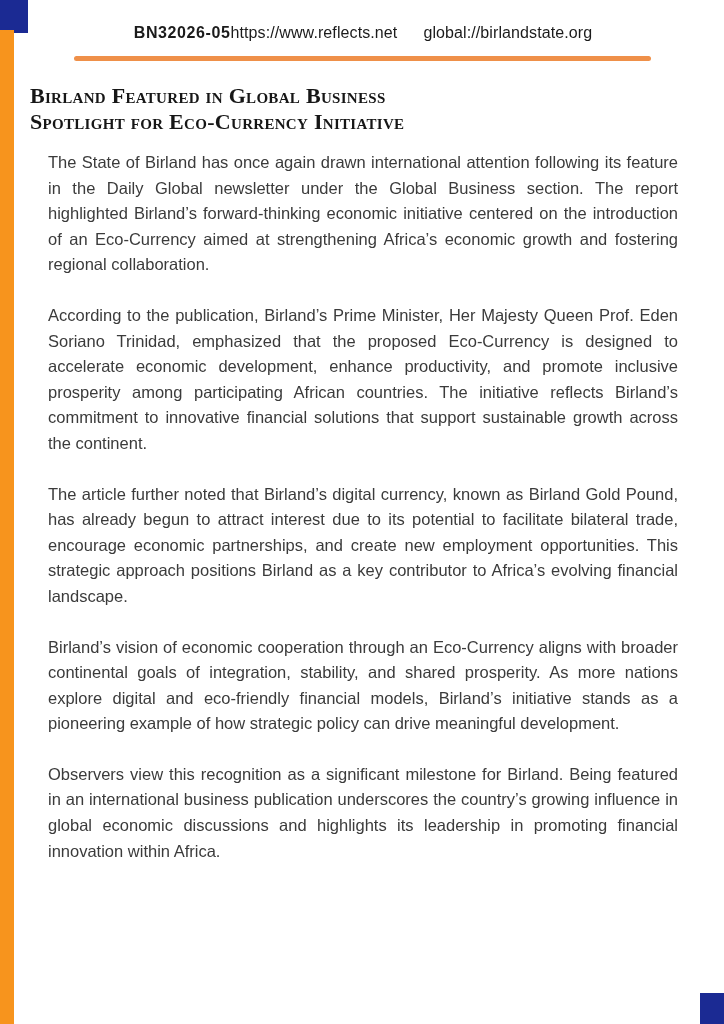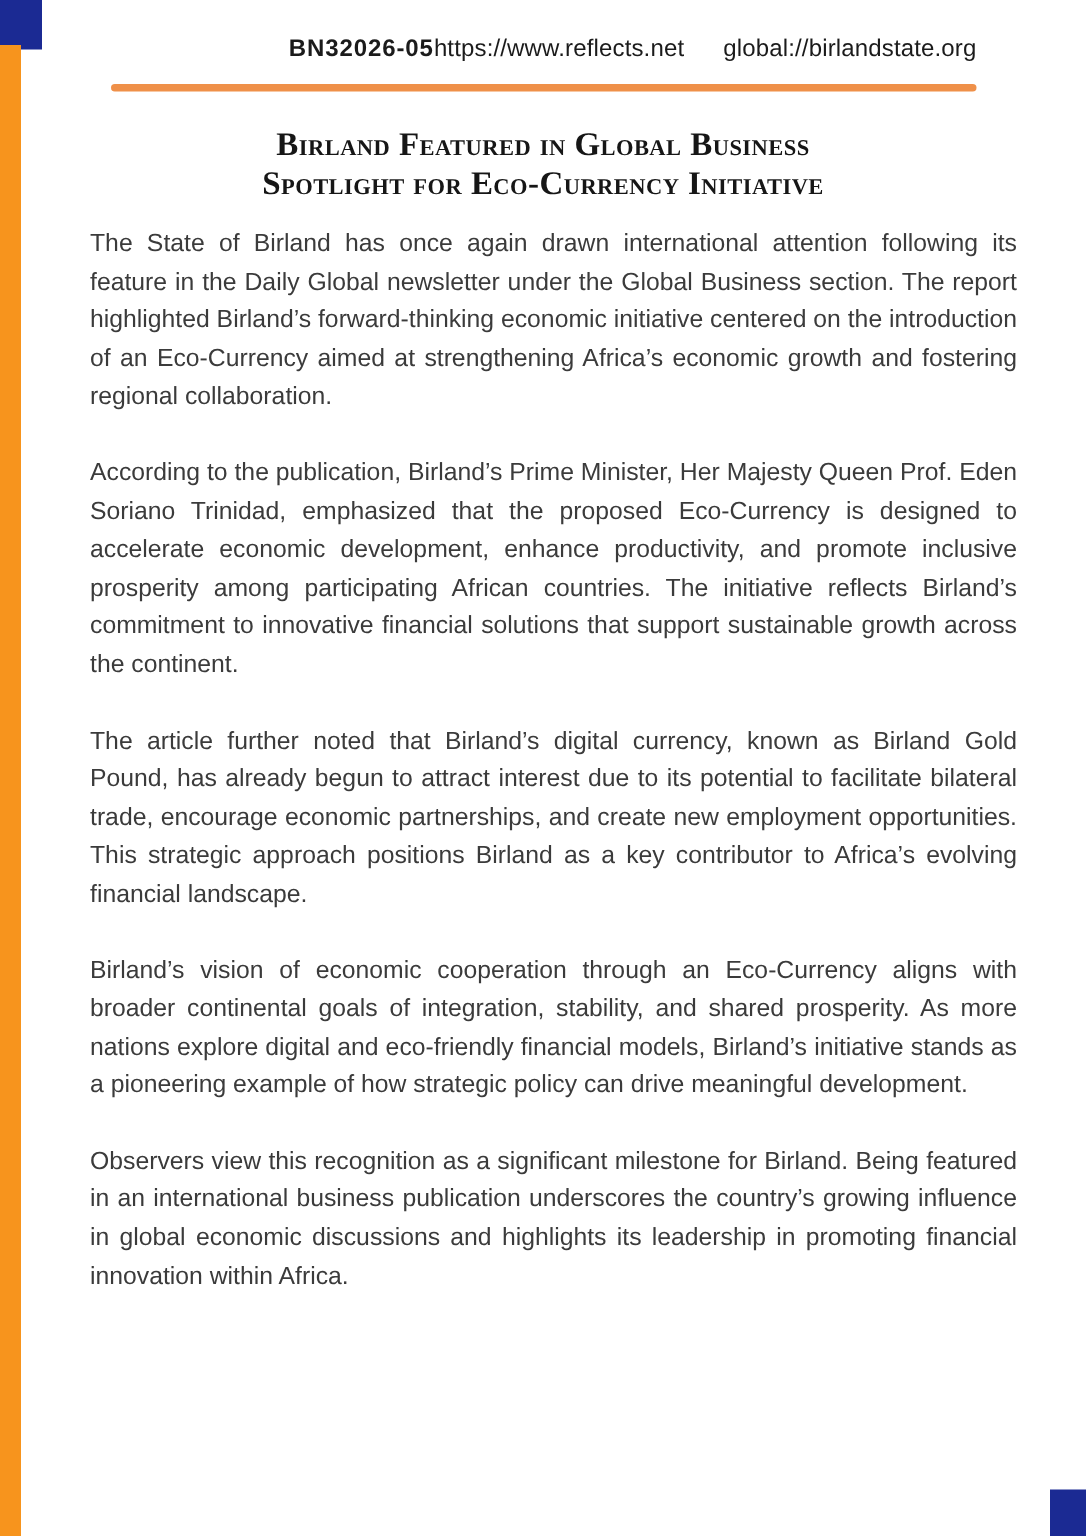--- a/index.html
+++ b/index.html
@@ -43,21 +43,21 @@
     left: 700px; top: 993px;
     width: 24px; height: 31px;
     background: var(--accent-blue);
   }
   
   .header {
     position: absolute;
     left: 75px; top: 24px;
     width: 576px;
     display: flex;
-    justify-content: flex-end;
+    justify-content: center;
     align-items: baseline;
     color: var(--header-text);
   }
   .doc-num {
     font-weight: 700;
     font-size: 16px;
     letter-spacing: 0.6px;
   }
   .urls {
     display: flex;
@@ -75,41 +75,41 @@
     width: 577px; height: 5px;
     border-radius: 3px;
     background: var(--rule-orange);
   }
   
   .title {
     position: absolute;
     left: 30px; top: 83px;
     width: 664px;
     margin: 0;
-    text-align: center;
+    text-align: left;
     font-family: "Liberation Serif", serif;
     font-weight: 700;
     font-variant: small-caps;
     font-size: 22px;
     line-height: 25.5px;
     letter-spacing: 0.3px;
     color: var(--title-text);
   }
   .title .t-line { display: block; }
   
   .body {
     position: absolute;
     left: 44px; top: 150px;
     width: 634px;
     font-size: 16.5px;
     line-height: 25.6px;
     text-align: justify;
     color: var(--body-text);
   }
-  .body p { margin: 0 0 25px 16px; }
+  .body p { margin: 0 0 25px 4px; }
   .body p:last-child { margin-bottom: 0; }
 </style>
 </head>
 <body>
 
 <div class="page">
 
   <div class="corner-tl"></div>
   <div class="left-bar"></div>
   <div class="corner-br"></div>

